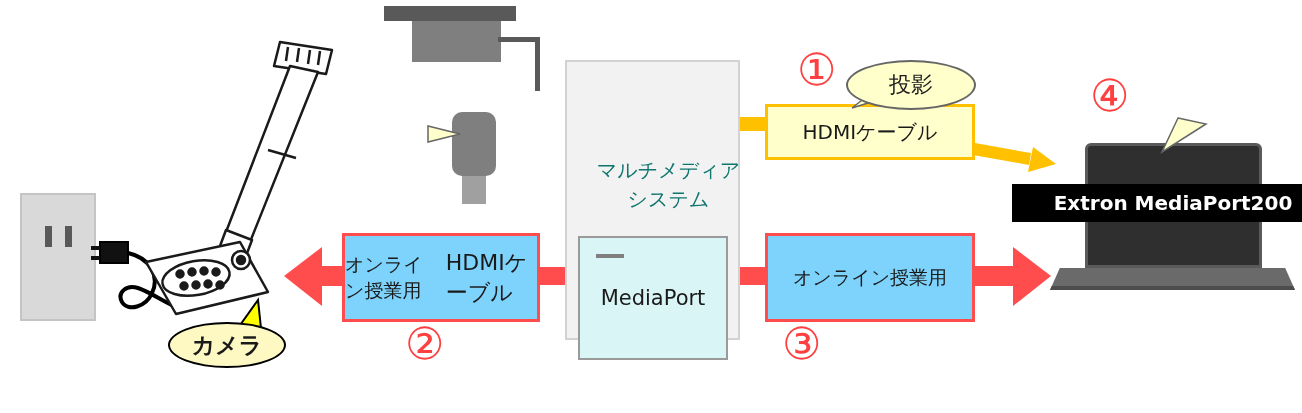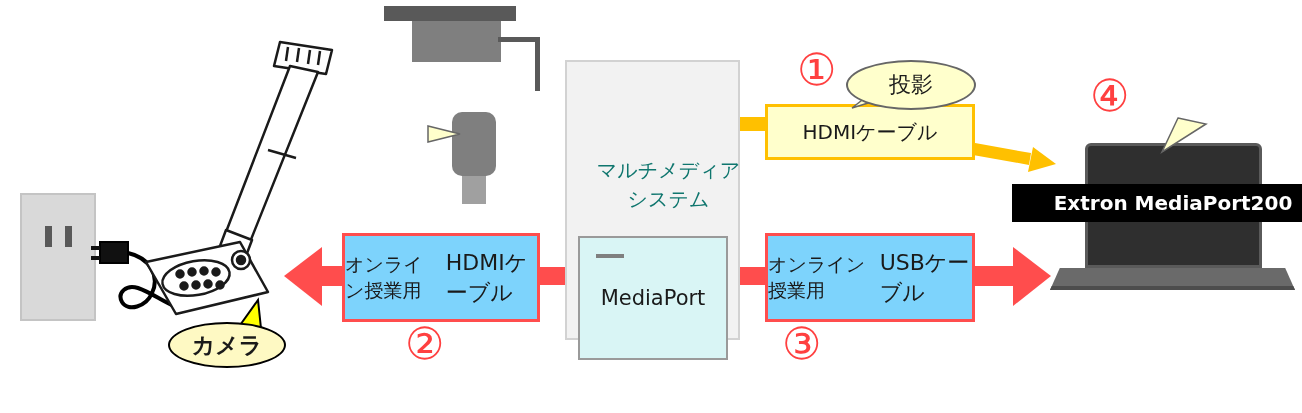--- a/index.html
+++ b/index.html
@@ -156,21 +156,20 @@
     <span>HDMIケーブル</span>
   </div>
 
   <div class="abs box-cyan left">
     <div class="l1">オンライン授業用</div>
     <div class="l2">HDMIケーブル</div>
   </div>
 
   <div class="abs box-cyan right">
     <div class="l1">オンライン授業用</div>
-    <div class="l2">USBケーブル</div>
   </div>
 
   <div class="abs laptop-screen"></div>
   <div class="abs laptop-base"></div>
   <div class="abs laptop-banner">
     <span>Extron MediaPort200</span>
   </div>
 
   <svg class="abs tails" width="1302" height="413" viewBox="0 0 1302 413">
     <polygon points="428,126 428,142 460,134" fill="#ffffcc" stroke="#666" stroke-width="1.5"></polygon>

